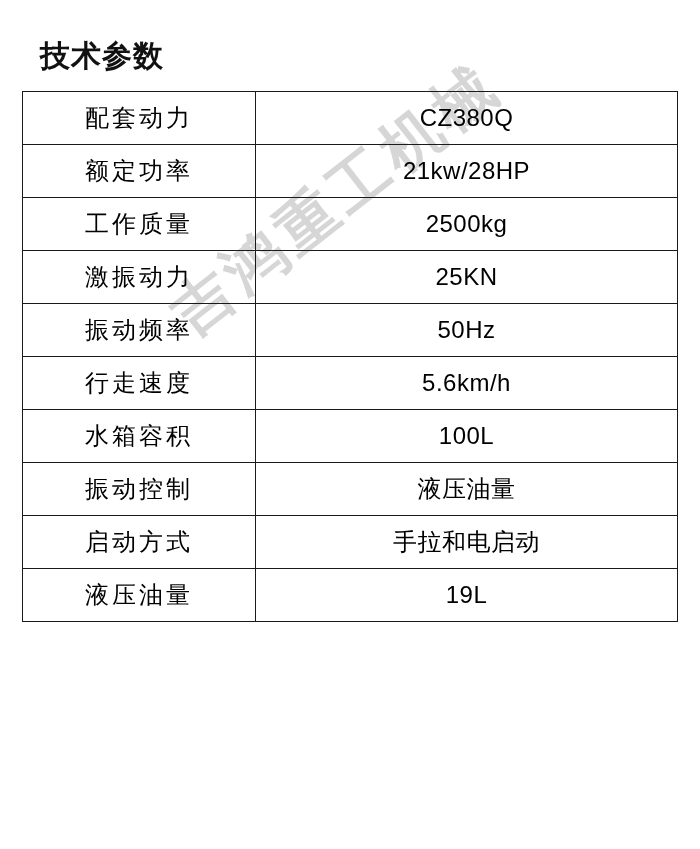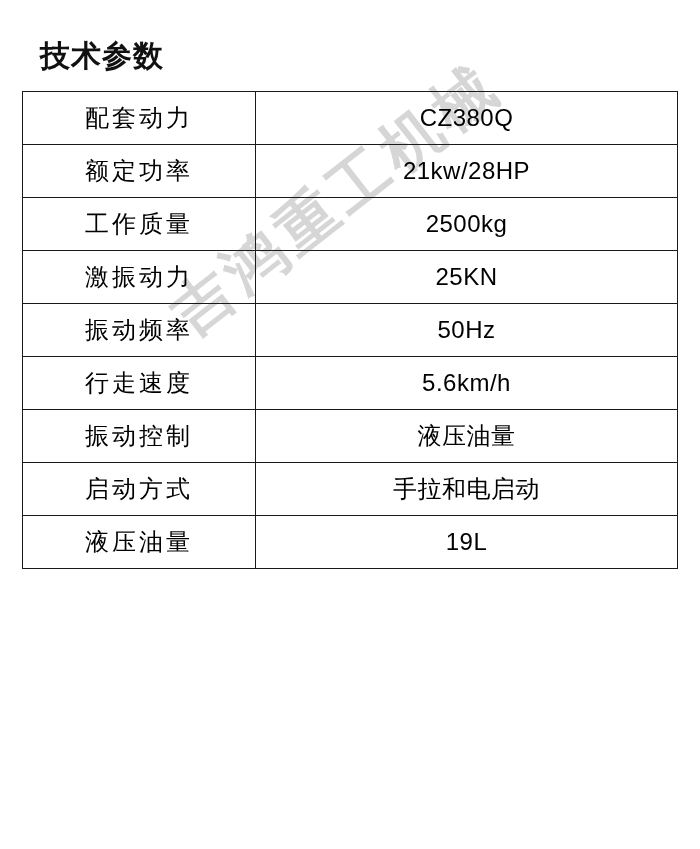--- a/index.html
+++ b/index.html
@@ -99,20 +99,24 @@
       </tr>
       <tr>
         <td class="label">振动频率</td>
         <td class="value">50Hz</td>
       </tr>
       <tr>
         <td class="label">行走速度</td>
         <td class="value">5.6km/h</td>
       </tr>
       <tr>
+        <td class="label">水箱容积</td>
+        <td class="value">100L</td>
+      </tr>
+      <tr>
         <td class="label">振动控制</td>
         <td class="value">液压油量</td>
       </tr>
       <tr>
         <td class="label">启动方式</td>
         <td class="value">手拉和电启动</td>
       </tr>
       <tr>
         <td class="label">液压油量</td>
         <td class="value">19L</td>

